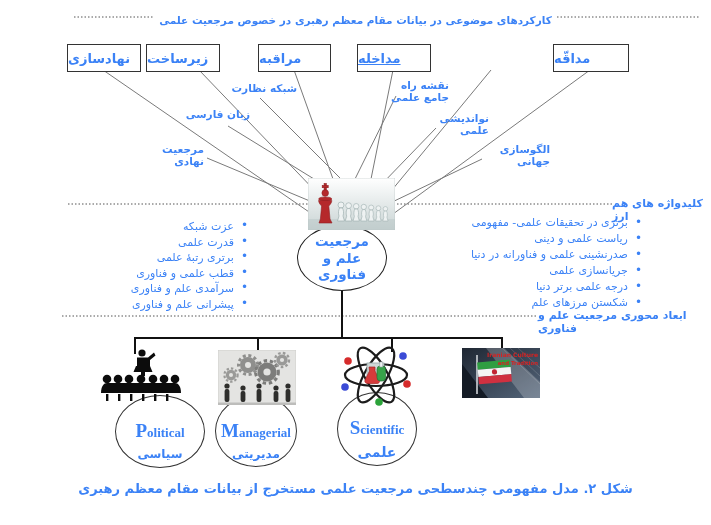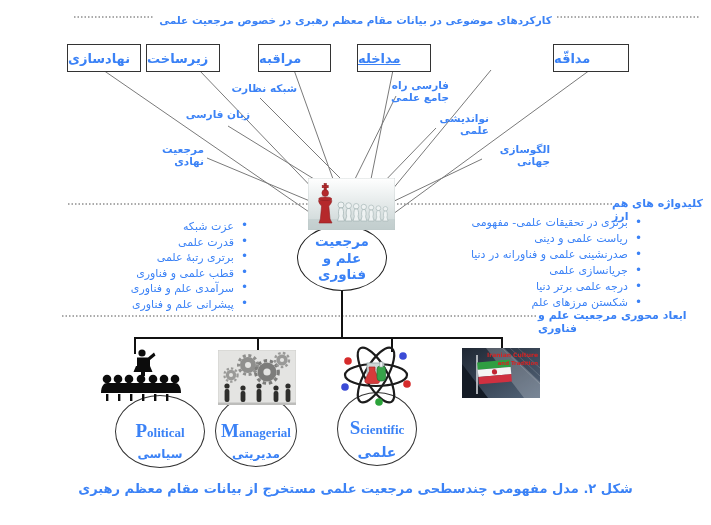--- a/index.html
+++ b/index.html
@@ -105,21 +105,21 @@
       <span>مراقبه</span>
     </div>
   <div class="fbox" style="left:357px;width:72px;text-decoration:underline;">
       <span>مداخله</span>
     </div>
   <div class="fbox" style="left:553px;width:74px;">
       <span>مداقّه</span>
     </div>
 
   <div class="blabel" style="left:225px;top:82px;">شبکه نظارت</div>
-  <div class="blabel" style="left:377px;top:79px;">فارسی راه جامع علمی</div>
+  <div class="blabel" style="left:377px;top:79px;">نقشه راه جامع علمی</div>
   <div class="blabel" style="left:178px;top:108px;">زبان فارسی</div>
   <div class="blabel" style="left:417px;top:112px;">نواندیشی علمی</div>
   <div class="blabel" style="left:132px;top:143px;">مرجعیت نهادی</div>
   <div class="blabel" style="left:478px;top:143px;">الگوسازی جهانی</div>
 
   <div class="chess">
     <svg width="87" height="52" viewBox="0 0 87 52">
       <defs>
         <linearGradient id="gch" x1="0" y1="0" x2="0" y2="1">
           <stop offset="0" stop-color="#ffffff"></stop>

